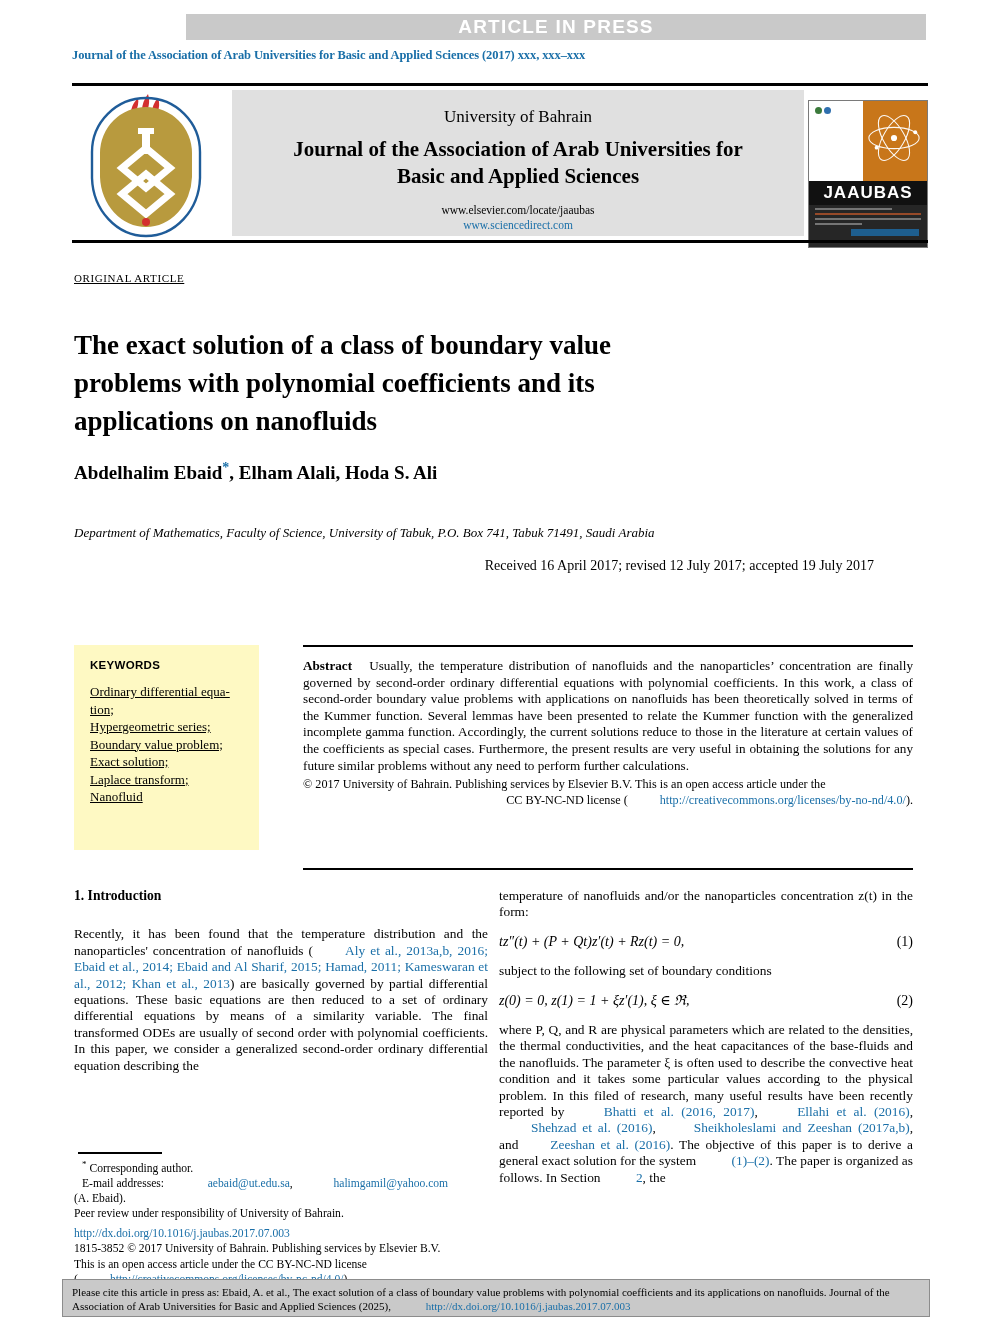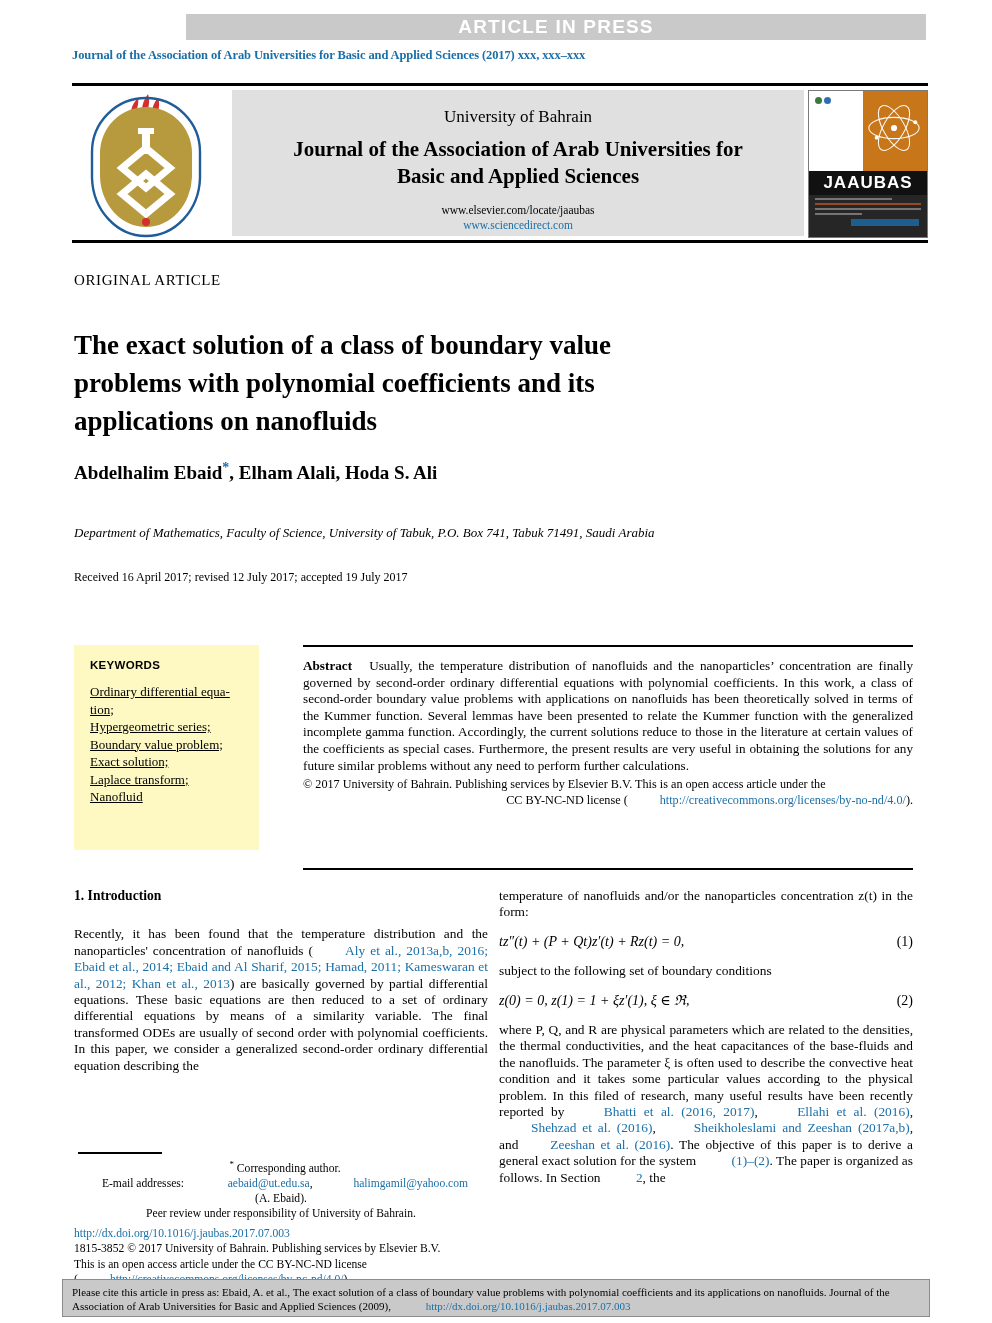--- a/index.html
+++ b/index.html
@@ -68,21 +68,21 @@
   .seal {
     position: absolute;
     left: 6px;
     top: 2px;
     width: 136px;
     height: 148px;
   }
   .cover {
     position: absolute;
     right: 0px;
-    top: 2px;
+    top: 12px;
     width: 118px;
     height: 146px;
     border: 1px solid #7a7a7a;
     background: #2b2b2b;
     overflow: hidden;
     margin-left: 27px;
   }
   .cover-top {
     position: absolute; left:0; top:0; width: 100%; height: 58%;
     background: linear-gradient(90deg, #ffffff 0 46%, #c8761a 46% 100%);
@@ -144,23 +144,24 @@
     line-height: 15px;
   }
   .mast-url .sd { color: #1a6fa8; }
 
   
   .orig-article {
     position: absolute;
     left: 74px;
     top: 272px;
     font-family: "Liberation Serif", serif;
-    font-size: 15px;
+    font-size: 11px;
     letter-spacing: 0.6px;
     font-weight: normal;
+    text-decoration: underline;
   }
   .title {
     position: absolute;
     left: 74px;
     top: 308px;
     width: 600px;
     font-size: 27px;
     font-weight: bold;
     line-height: 38px;
   }
@@ -177,23 +178,24 @@
     position: absolute;
     left: 74px;
     top: 525px;
     width: 800px;
     font-size: 13px;
     font-style: italic;
   }
   .received {
     position: absolute;
     left: 74px;
-    top: 570px;
+    top: 558px;
     width: 800px;
-    font-size: 12px;
+    font-size: 14px;
+    text-align: right;
   }
 
   
   .kw-box {
     position: absolute;
     left: 74px;
     top: 645px;
     width: 185px;
     height: 205px;
     background: #fef9c3;
@@ -282,21 +284,20 @@
     height: 1.5px;
     background: #000;
   }
   .footnote {
     position: absolute;
     left: 74px;
     top: 1157px;
     width: 414px;
     font-size: 11.6px;
     line-height: 15.2px;
-    text-align: center;
   }
   .footnote .star { vertical-align: super; font-size: 9px; }
   .fn-indent { padding-left: 8px; }
   .doi-block {
     position: absolute;
     left: 74px;
     top: 1226px;
     width: 430px;
     font-size: 11.6px;
     line-height: 15.4px;
@@ -450,16 +451,16 @@
     <div>Peer review under responsibility of University of Bahrain.</div>
   </div>
 
   <div class="doi-block">
     <div class="doi">http://dx.doi.org/10.1016/j.jaubas.2017.07.003</div>
     <div>1815-3852 © 2017 University of Bahrain. Publishing services by Elsevier B.V.</div>
     <div><span>This is an open access article under the CC BY-NC-ND license (</span><span class="cite">http://creativecommons.org/licenses/by-nc-nd/4.0/</span><span>).</span></div>
   </div>
 
   <div class="cite-box">
-    <span>Please cite this article in press as: Ebaid, A. et al., The exact solution of a class of boundary value problems with polynomial coefficients and its applications on nanofluids. Journal of the Association of Arab Universities for Basic and Applied Sciences (2009), </span><span class="cite">http://dx.doi.org/10.1016/j.jaubas.2017.07.003</span>
+    <span>Please cite this article in press as: Ebaid, A. et al., The exact solution of a class of boundary value problems with polynomial coefficients and its applications on nanofluids. Journal of the Association of Arab Universities for Basic and Applied Sciences (2025), </span><span class="cite">http://dx.doi.org/10.1016/j.jaubas.2017.07.003</span>
   </div>
 
 </div>
 
 </body></html>

